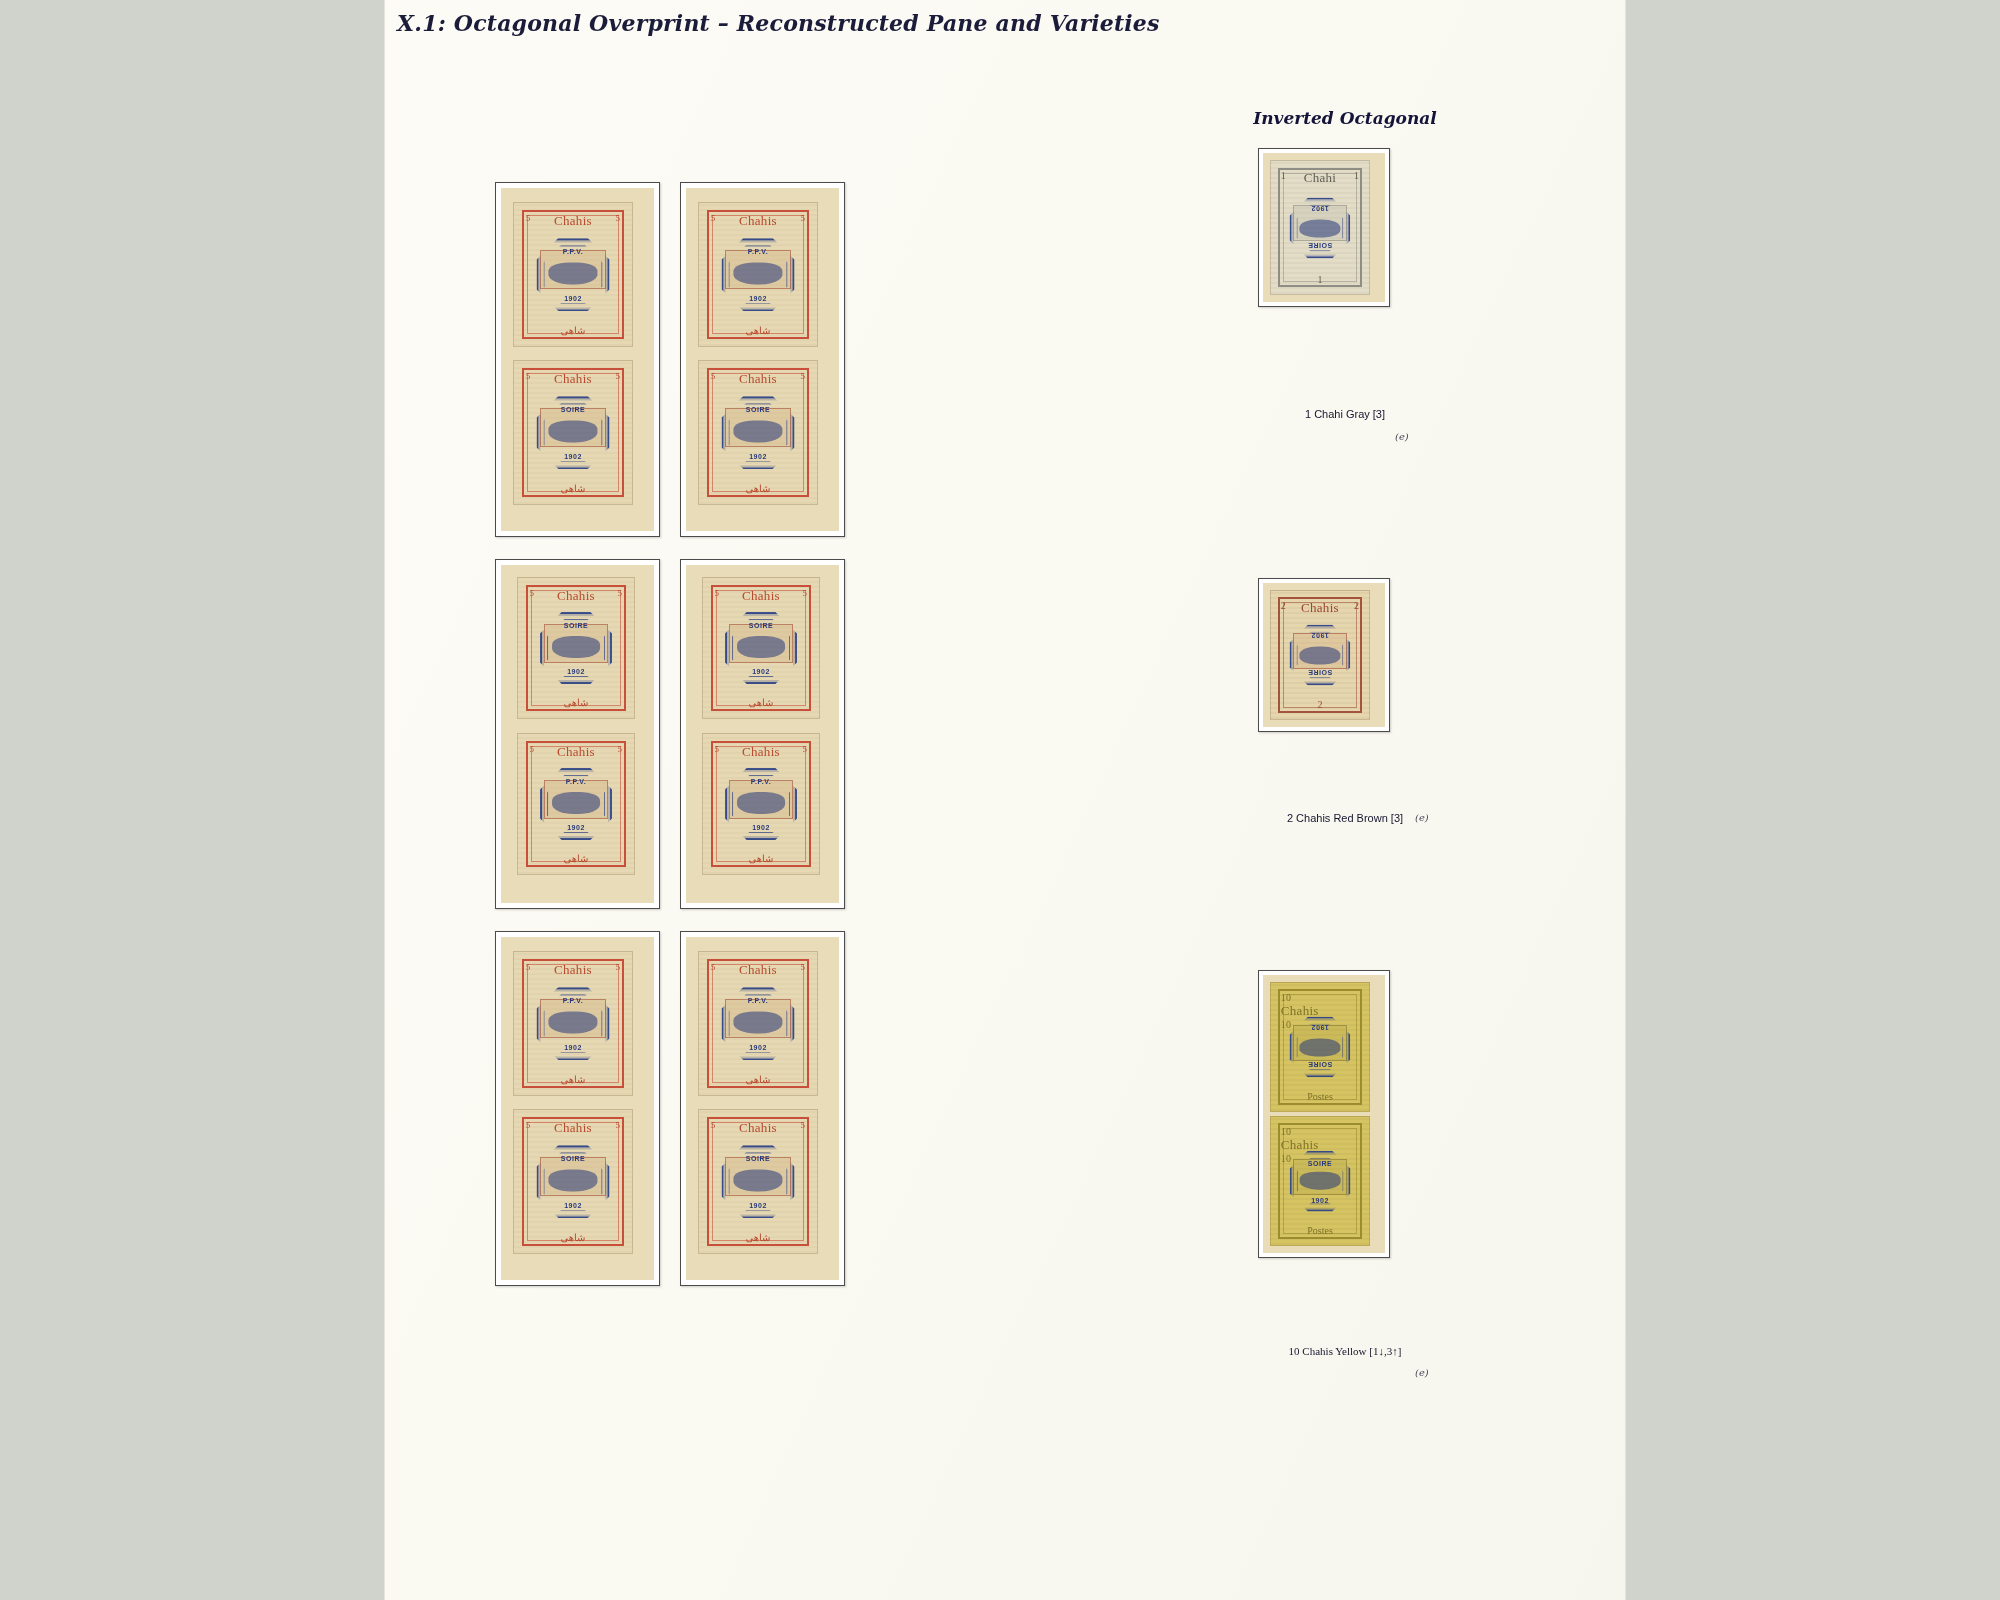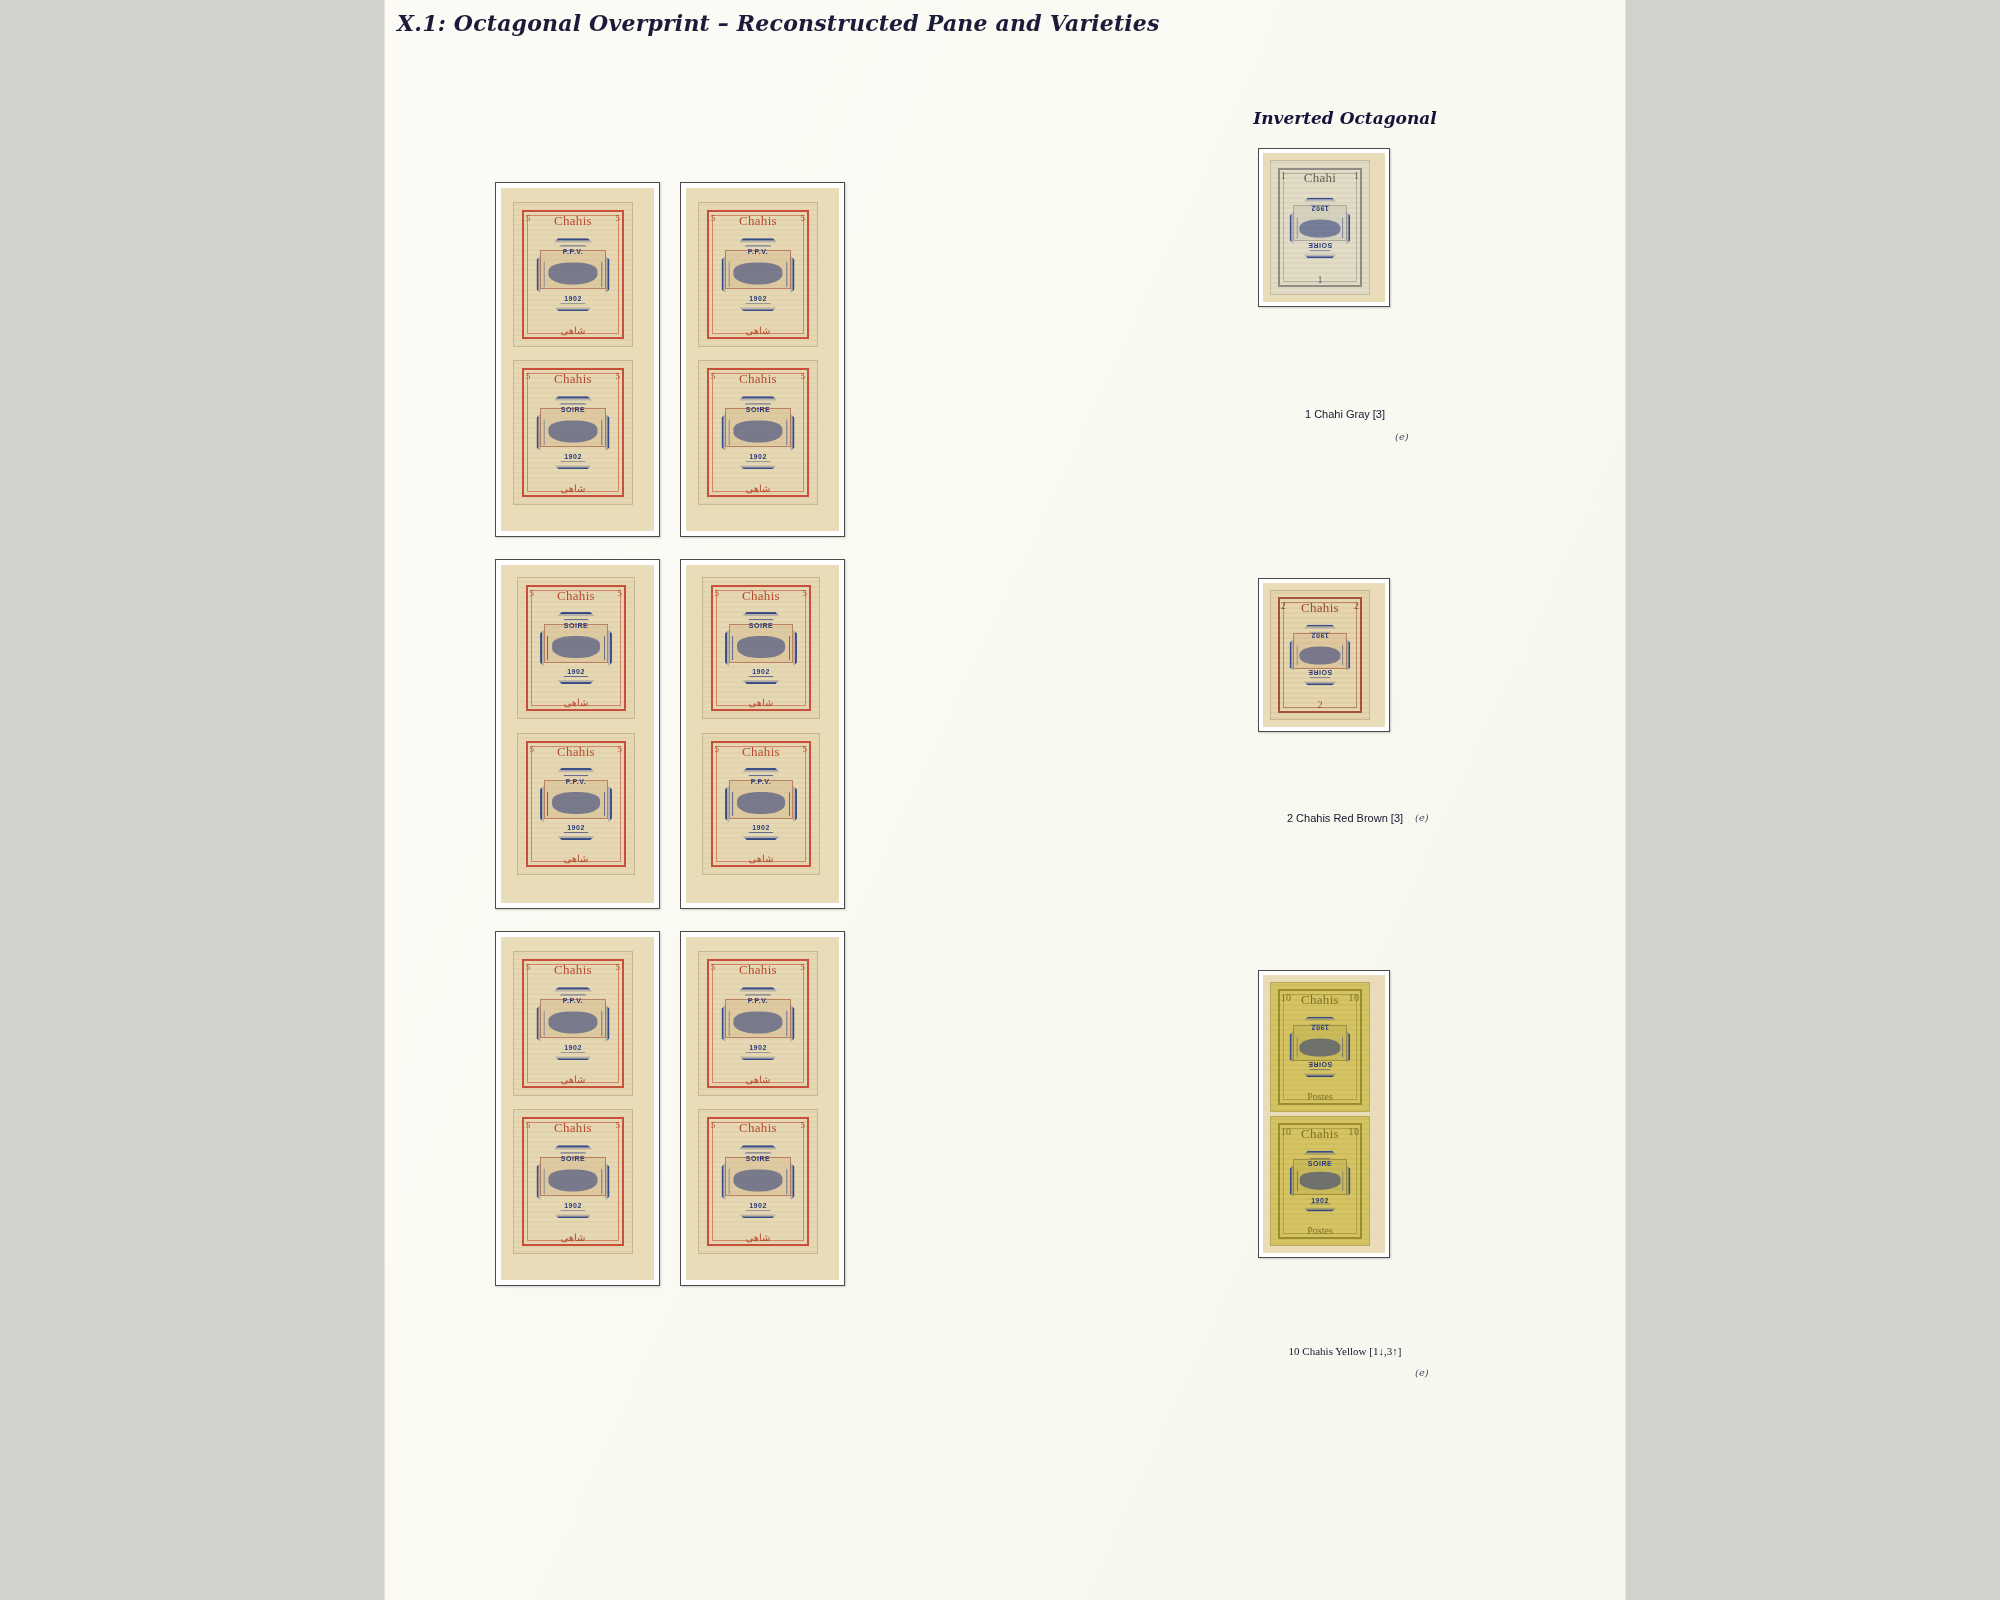--- a/index.html
+++ b/index.html
@@ -114,21 +114,21 @@
     left: 10%;
     right: 10%;
     top: 7%;
     display: flex;
     justify-content: space-between;
     font-family: "Liberation Serif", serif;
     font-size: 9px;
     color: #b8492f;
     letter-spacing: 0.3px;
   }
-  .stamp.yellow .denom { color: #7e7226; font-size: 10px; }
+  .stamp.yellow .denom { color: #7e7226; font-size: 10px; flex-direction: column; }
   .stamp.gray .denom { color: #5d5d55; font-size: 10px; }
   .stamp.redbrown .denom { color: #9a4631; font-size: 10px; }
   .denom .mid { font-size: 13px; }
 
   .bottom-native {
     position: absolute;
     left: 0; right: 0;
     bottom: 7%;
     text-align: center;
     font-size: 10px;

